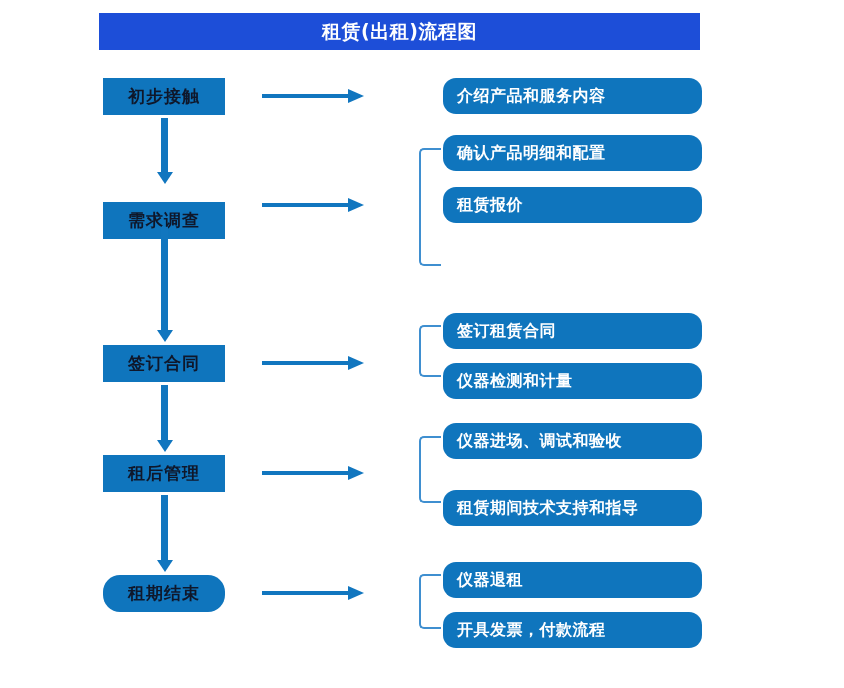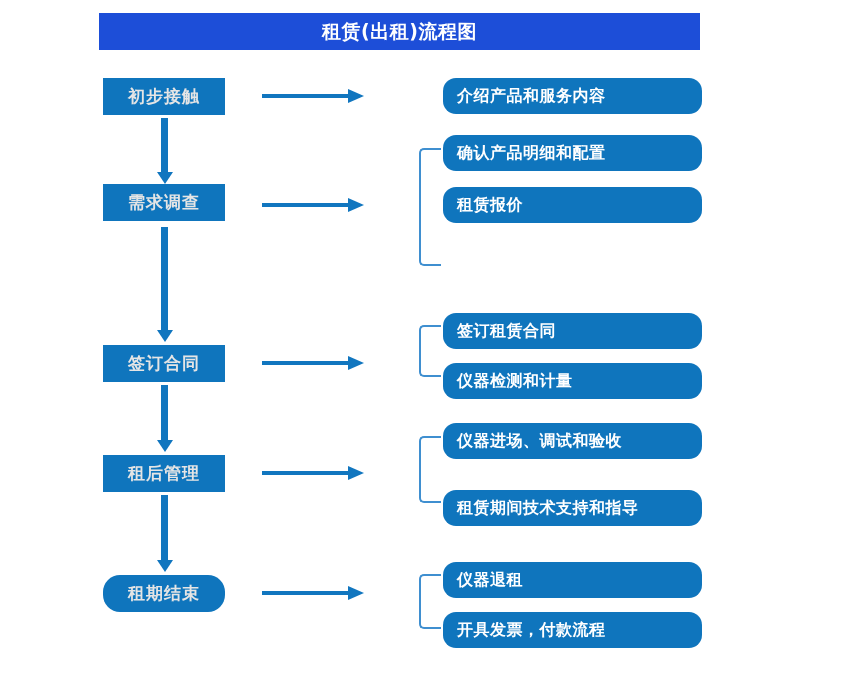--- a/index.html
+++ b/index.html
@@ -35,21 +35,21 @@
     letter-spacing: 0.5px;
   }
 
   
   .stage-box {
     position: absolute;
     left: 103px;
     width: 122px;
     height: 37px;
     background: #0f75bd;
-    color: #e5e5e5;
+    color: #0f172a;
     display: flex;
     align-items: center;
     justify-content: center;
     font-size: 17px;
     font-weight: bold;
     letter-spacing: 1px;
   }
 
   
   .detail-box {
@@ -133,21 +133,21 @@
 </style>
 </head>
 <body>
 
 <div id="canvas">
 
   <div class="title-banner">租赁(出租)流程图</div>
 
   <div class="stage-box" style="top:78px;">初步接触</div>
 
-  <div class="stage-box" style="top:184px;">需求调查</div>
+  <div class="stage-box" style="top:202px;">需求调查</div>
 
   <div class="stage-box" style="top:345px;">签订合同</div>
 
   <div class="stage-box" style="top:455px;">租后管理</div>
 
   <div class="stage-box" style="top:575px;border-radius:17px;">租期结束</div>
 
   <div class="v-arrow" style="top:118px; height:66px;">
     <div class="shaft" style="height:54px;"></div>
     <div class="head" style="top:54px;"></div>

